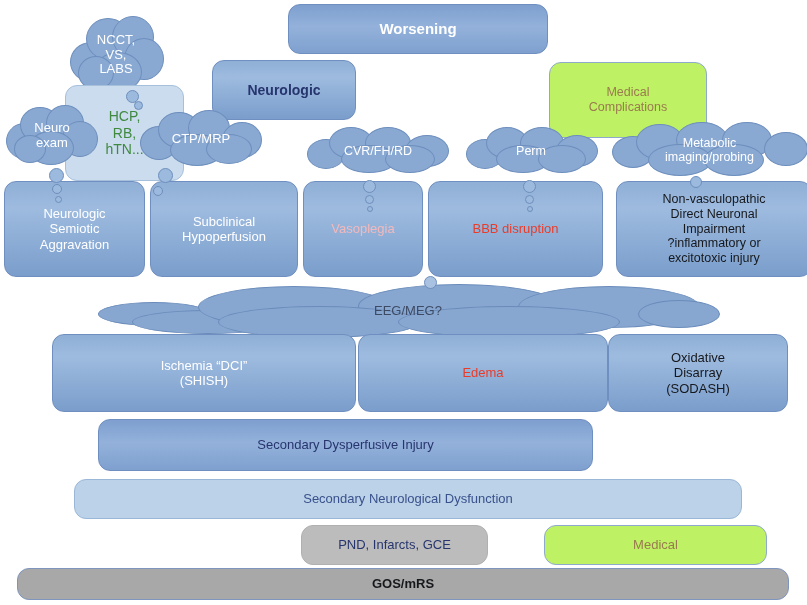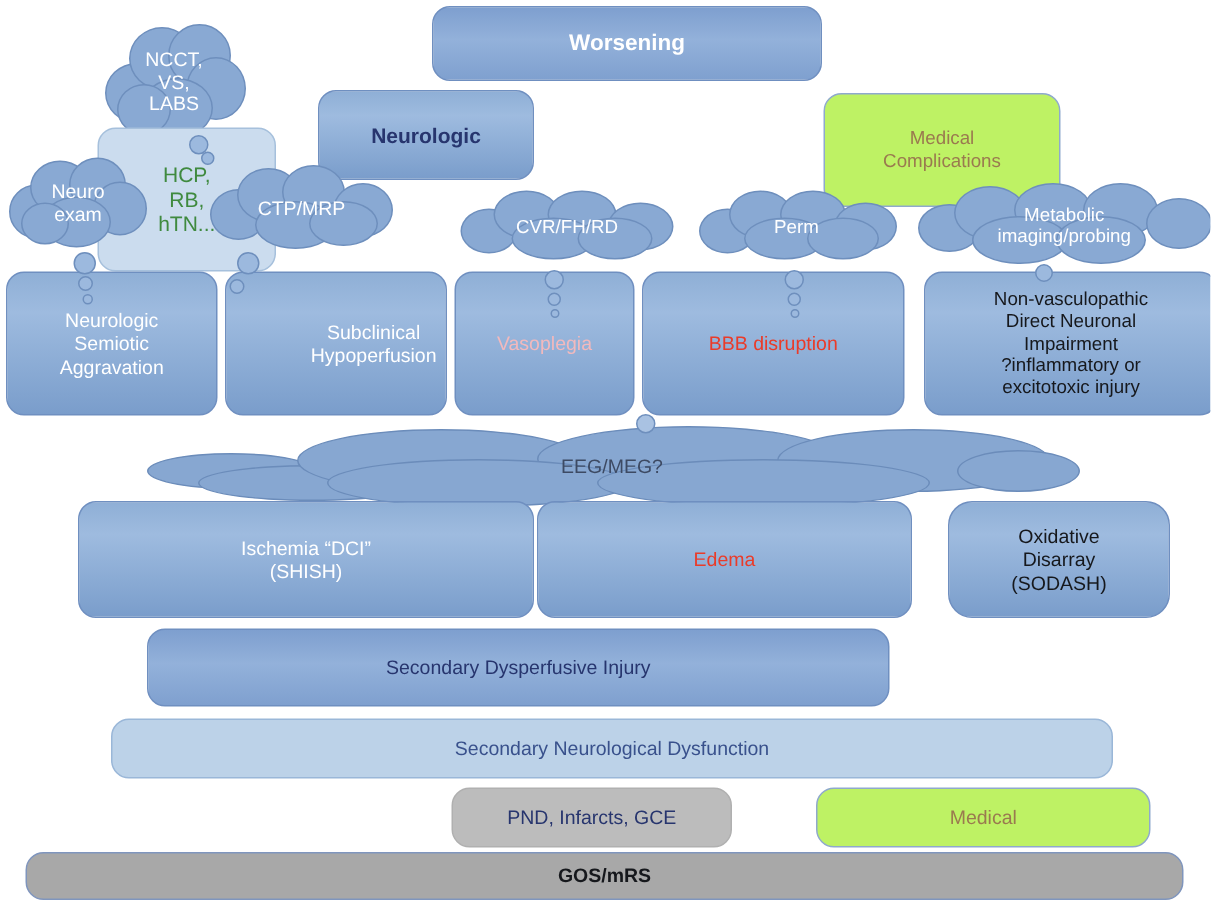--- a/index.html
+++ b/index.html
@@ -245,21 +245,21 @@
   <div class="bub" style="left:527px; top:206px; width:4px;  height:4px;"></div>
 
   <div class="bub" style="left:690px; top:176px; width:10px; height:10px;"></div>
 
   <div class="node rrect blue" style="left:4px; top:181px; width:141px; height:96px;">
     <span class="txt fs13 t-white">Neurologic
 Semiotic
 Aggravation</span>
   </div>
 
-  <div class="node rrect blue" style="left:150px; top:181px; width:148px; height:96px;justify-content:flex-end;">
+  <div class="node rrect blue" style="left:150px; top:181px; width:148px; height:96px;">
     <span class="txt fs13 t-white">Subclinical
 Hypoperfusion</span>
   </div>
 
   <div class="node rrect blue" style="left:303px; top:181px; width:120px; height:96px;">
     <span class="txt fs13 t-pink">Vasoplegia</span>
   </div>
 
   <div class="node rrect blue" style="left:428px; top:181px; width:175px; height:96px;">
     <span class="txt fs13 t-red">BBB disruption</span>
@@ -291,21 +291,21 @@
 
   <div class="node rrect blue" style="left:52px; top:334px; width:304px; height:78px;">
     <span class="txt fs13 t-white">Ischemia “DCI”
 (SHISH)</span>
   </div>
 
   <div class="node rrect blue" style="left:358px; top:334px; width:250px; height:78px;">
     <span class="txt fs13 t-red">Edema</span>
   </div>
 
-  <div class="node rrect blue" style="left:632px; top:334px; width:148px; height:78px;border-radius:16px;">
+  <div class="node rrect blue" style="left:608px; top:334px; width:180px; height:78px;">
     <span class="txt fs13 t-dark">Oxidative
 Disarray
 (SODASH)</span>
   </div>
 
   <div class="node rrect blue-flat" style="left:98px; top:419px; width:495px; height:52px;">
     <span class="txt fs13 t-navy">Secondary Dysperfusive Injury</span>
   </div>
 
   <div class="node rrect blue-pale" style="left:74px; top:479px; width:668px; height:40px;">

